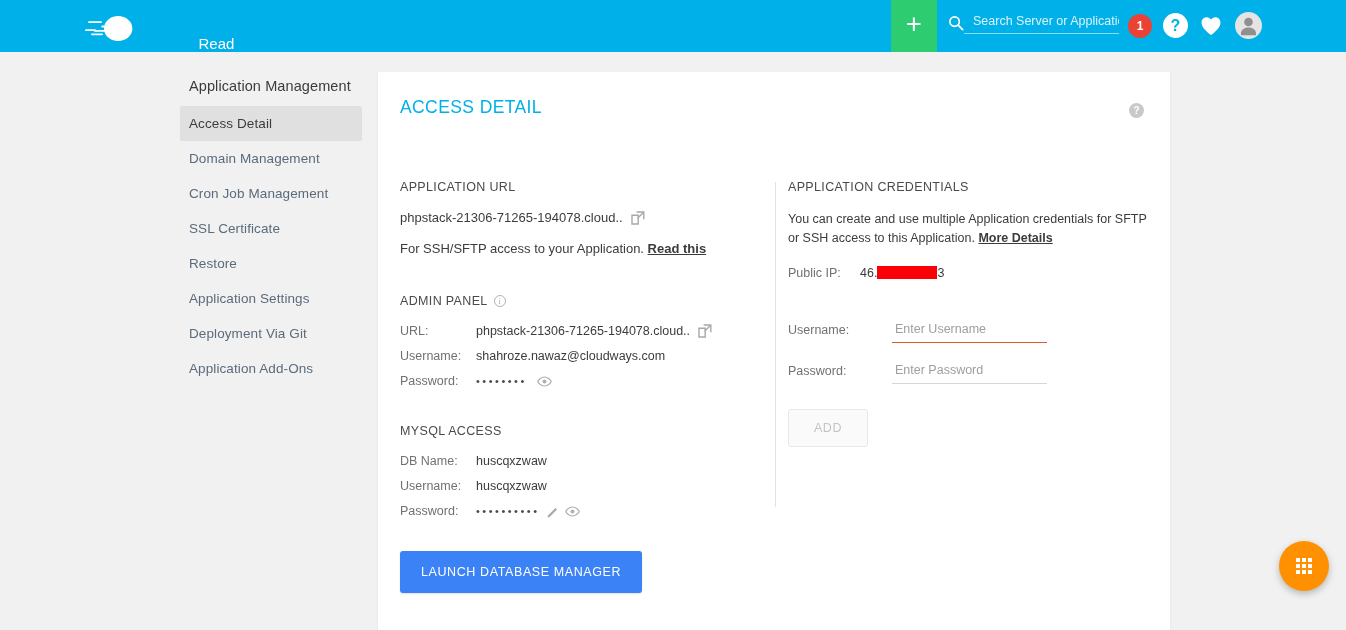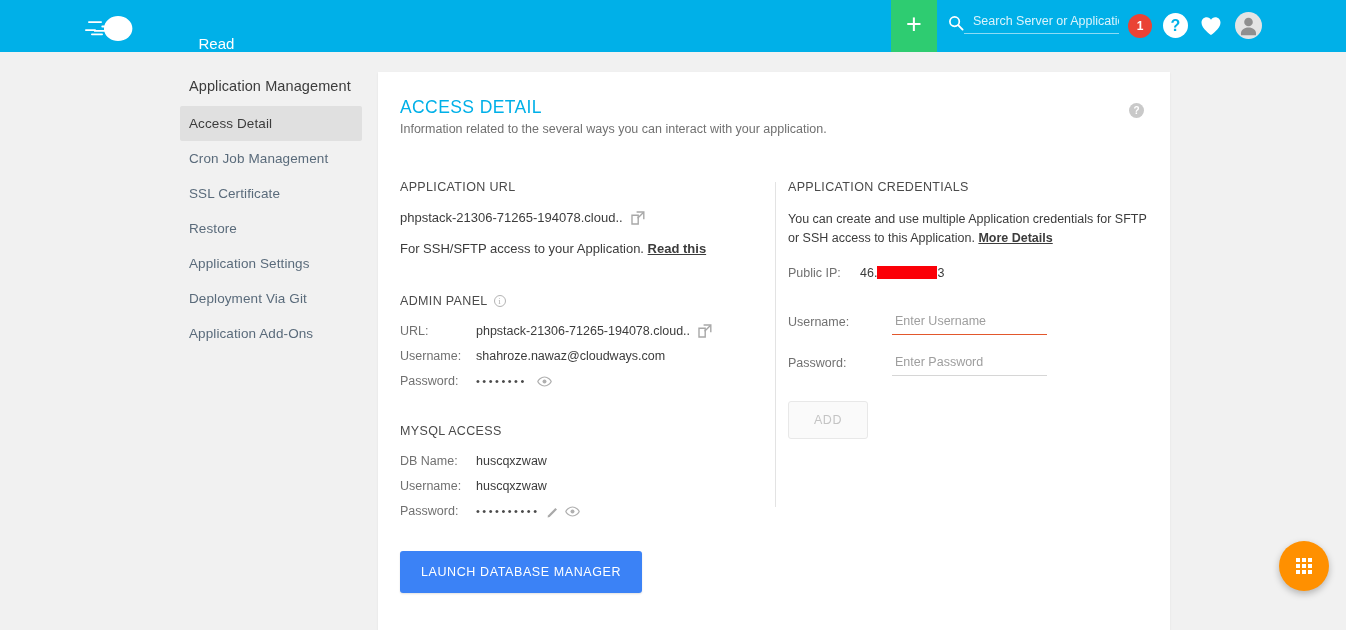--- a/index.html
+++ b/index.html
@@ -325,20 +325,23 @@
 
 <div class="page-body">
 
   <div class="sidebar">
     <div class="sidebar-title">Application Management</div>
 
     <div class="sidebar-item active">
       <span>Access Detail</span>
     </div>
     <div class="sidebar-item">
+      <span>Domain Management</span>
+    </div>
+    <div class="sidebar-item">
       <span>Cron Job Management</span>
     </div>
     <div class="sidebar-item">
       <span>SSL Certificate</span>
     </div>
     <div class="sidebar-item">
       <span>Restore</span>
     </div>
     <div class="sidebar-item">
       <span>Application Settings</span>
@@ -348,21 +351,20 @@
     </div>
     <div class="sidebar-item">
       <span>Application Add-Ons</span>
     </div>
   </div>
 
   <div class="card">
 
     <div class="card-help">?</div>
     <div class="card-title">ACCESS DETAIL</div>
-    <div class="card-sub">Information related to the several ways you can interact with your application.</div>
 
     <div class="col-divider"></div>
 
     <div class="col-left">
 
       
       <div class="section-head">APPLICATION URL</div>
 
       <div class="url-line">
         <span>phpstack-21306-71265-194078.cloud..</span>
@@ -454,21 +456,21 @@
 
     <div class="col-right">
 
       <div class="section-head">APPLICATION CREDENTIALS</div>
 
       <div class="cred-desc">
         <span>You can create and use multiple Application credentials for SFTP or SSH access to this Application.</span>
         <span class="link-u">More Details</span>
       </div>
 
-      <div class="kv" style="margin-bottom:30px;">
+      <div class="kv" style="margin-bottom:38px;">
         <div class="kv-k" style="width:72px;flex:0 0 72px;">Public IP:</div>
         <div class="kv-v">
           <span>46.</span>
             <span class="redact"></span>
             <span>3</span>
         </div>
       </div>
 
       <div class="field-row">
         <div class="field-label">Username:</div>

